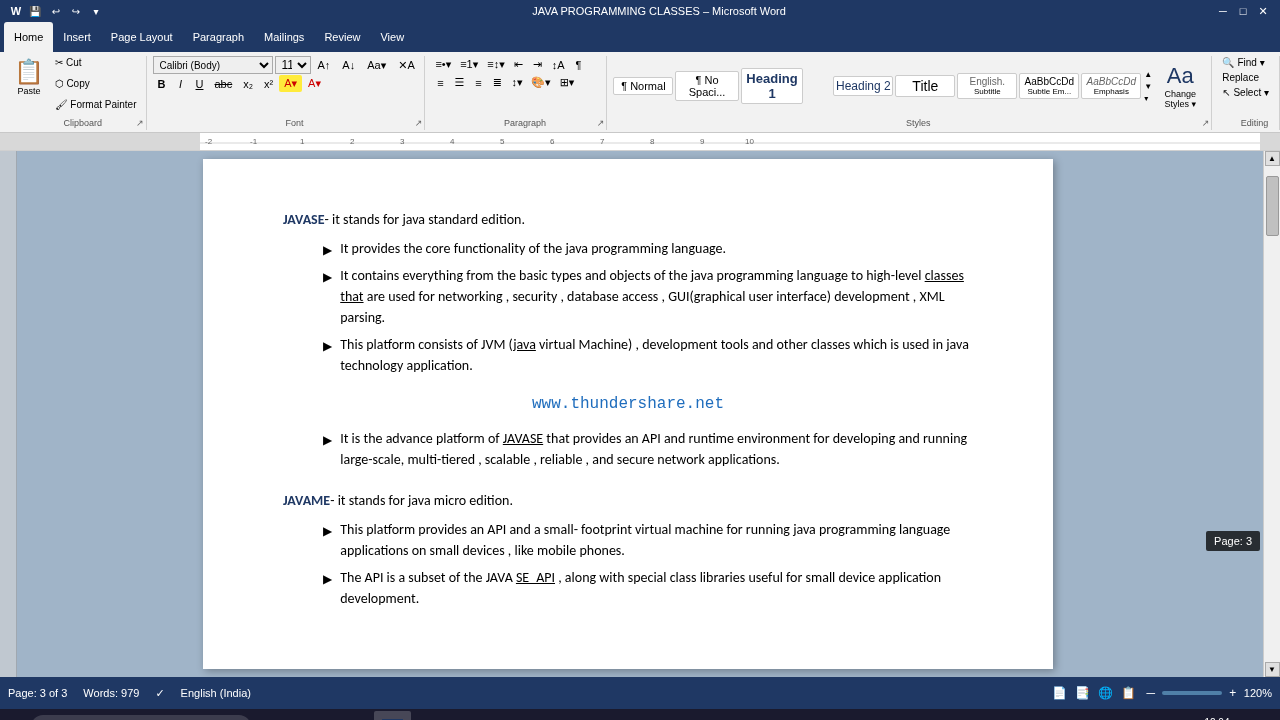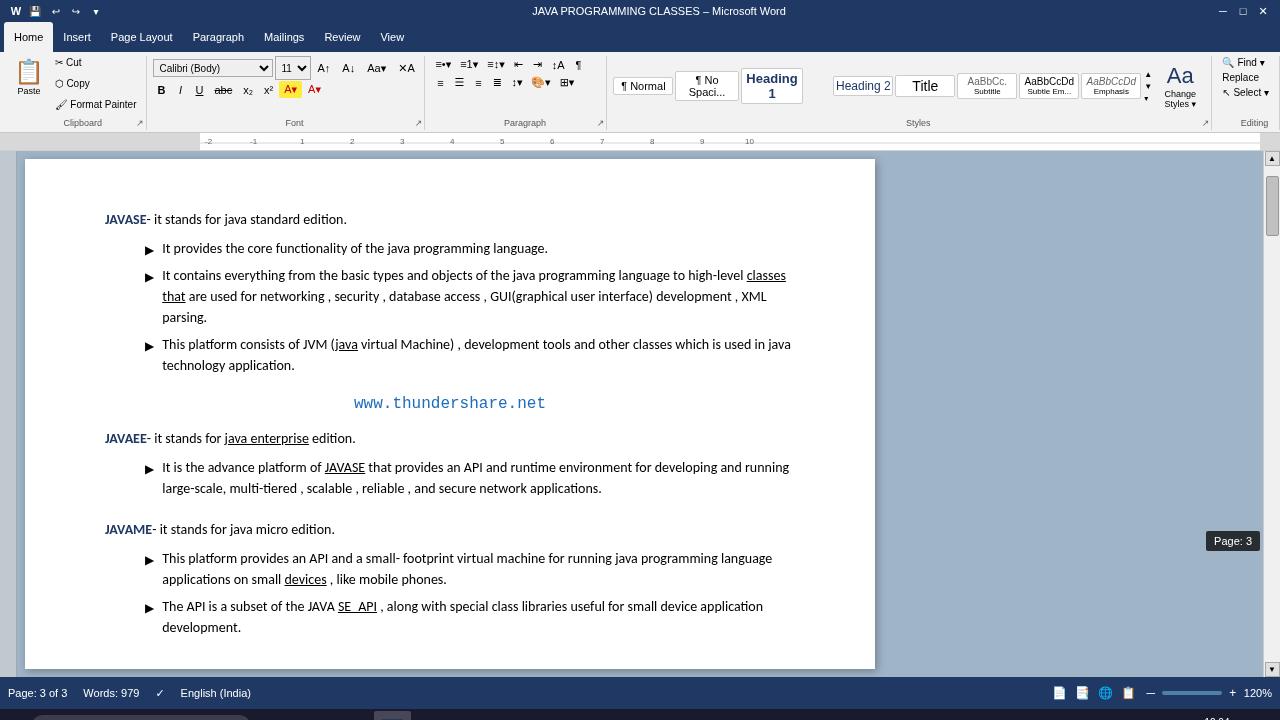--- a/index.html
+++ b/index.html
@@ -30,21 +30,21 @@
     .paste-btn { display: flex; flex-direction: column; align-items: center; padding: 2px 6px; cursor: pointer; border-radius: 2px; min-width: 40px; }
     .paste-btn .paste-icon { font-size: 24px; }
     .paste-btn .paste-label { font-size: 9px; }
     .clipboard-small { display: flex; flex-direction: column; gap: 8px; margin-left: 2px; }
     .clip-small-btn { font-size: 10px; padding: 1px 3px; cursor: pointer; border-radius: 2px; display: flex; align-items: center; gap: 2px; white-space: nowrap; }
 
     
     .font-group .ribbon-group-content { flex-direction: column; gap: 1px; }
     .font-row1 { display: flex; align-items: center; gap: 2px; }
     .font-select { font-size: 10px; height: 18px; border: 1px solid #aaa; padding: 0 2px; min-width: 120px; cursor: pointer; }
-    .font-size-select { font-size: 10px; height: 24px; border: 1px solid #aaa; padding: 0 2px; width: 36px; cursor: pointer; }
+    .font-size-select { font-size: 12px; height: 18px; border: 1px solid #aaa; padding: 0 2px; width: 36px; cursor: pointer; }
     .font-row2 { display: flex; align-items: center; gap: 1px; }
     .font-btn { font-size: 11px; padding: 1px 4px; cursor: pointer; border-radius: 2px; border: 1px solid transparent; min-width: 18px; text-align: center; }
     .font-btn.bold { font-weight: bold; }
     .font-btn.italic { font-style: italic; }
     .font-btn.underline { text-decoration: underline; }
     .font-btn.strikethrough { text-decoration: line-through; }
 
     
     .para-group .ribbon-group-content { flex-direction: column; gap: 1px; }
     .para-row { display: flex; align-items: center; gap: 1px; }
@@ -239,21 +239,21 @@
           <div class="style-item heading1">
             <div style="font-size:13px;color:#1f3864;font-weight:bold;">Heading 1</div>
           </div>
           <div class="style-item heading2">
             <div style="font-size:12px;color:#1f3864;">Heading 2</div>
           </div>
           <div class="style-item">
             <div style="font-size:14px;">Title</div>
           </div>
           <div class="style-item">
-            <div style="font-size:10px;color:#666;">AaBbCc.</div>
+            <div style="font-size:10px;color:#666;">English.</div>
             <div style="font-size:8px;">Subtitle</div>
           </div>
           <div class="style-item">
             <div style="font-size:10px;">AaBbCcDd</div>
             <div style="font-size:8px;">Subtle Em...</div>
           </div>
           <div class="style-item">
             <div style="font-size:10px;font-style:italic;color:#666;">AaBbCcDd</div>
             <div style="font-size:8px;">Emphasis</div>
           </div>
@@ -303,21 +303,21 @@
     <span style="position:absolute;left:450px;font-size:8px;color:#666;">8</span>
     <span style="position:absolute;left:500px;font-size:8px;color:#666;">9</span>
     <span style="position:absolute;left:545px;font-size:8px;color:#666;">10</span>
   </div>
   <div id="ruler-right"></div>
 </div>
 
 <div id="main-area" style="height:calc(720px - 22px - 30px - 84px - 18px - 40px); display:flex; position:relative;">
   <div id="left-margin"></div>
 
-  <div id="doc-area" style="flex:1; overflow:hidden; background:#a0b4c8; display:flex; justify-content:flex-start; padding:8px 32px 8px 8px;">
+  <div id="doc-area" style="flex:1; overflow:hidden; background:#a0b4c8; display:flex; justify-content:center; padding:8px 32px 8px 8px;">
     <div id="document">
 
       <div style="margin-bottom:4px;">
         <span class="doc-heading" style="color:#1f3864;">JAVASE</span><span>- it stands for java standard edition.</span>
       </div>
 
       <ul class="bullet-list">
         <li>
           <span class="bullet-arrow">▶</span>
           <span>It provides the core functionality of the java programming language.</span>
@@ -329,41 +329,38 @@
         <li>
           <span class="bullet-arrow">▶</span>
           <span>This platform consists of JVM (<span style="text-decoration:underline;">java</span> virtual Machine) , development tools  and other classes which is used in java technology application.</span>
         </li>
       </ul>
 
       <div style="text-align:center; margin:16px 0 12px 0;font-family:Liberation Mono, monospace;">
         <a class="doc-link" style="font-size:16px;">www.thundershare.net</a>
       </div>
 
-      <div style="margin-bottom:4px;">
-        <span class="doc-heading" style="color:#1f3864;">JAVAEE</span><span>- it stands for <span style="text-decoration:underline;">java  enterprise</span> edition.</span>
-      </div>
 
       <ul class="bullet-list">
         <li>
           <span class="bullet-arrow">▶</span>
           <span>It is the advance platform of  <span style="text-decoration:underline;">JAVASE</span> that provides an API and runtime environment for developing and running large-scale, multi-tiered , scalable , reliable , and secure network applications.</span>
         </li>
       </ul>
 
       <div style="margin-bottom:20px;"></div>
 
       <div style="margin-bottom:4px;">
         <span class="doc-heading" style="color:#1f3864;">JAVAME</span><span>- it stands for java micro edition.</span>
       </div>
 
       <ul class="bullet-list">
         <li>
           <span class="bullet-arrow">▶</span>
-          <span>This platform provides an API and a small- footprint virtual machine for running java programming language applications on small <span style="text-decoration:underline;">devices</span> , like mobile phones.</span>
+          <span>This platform provides an API and a small- footprint virtual machine for running java programming language applications on small <span style="">devices</span> , like mobile phones.</span>
         </li>
         <li>
           <span class="bullet-arrow">▶</span>
           <span>The API is a subset of the JAVA <span style="text-decoration:underline;">SE_API</span> , along with special class libraries useful for small device application development.</span>
         </li>
       </ul>
     </div>
 
     <div id="page-tooltip">Page: 3</div>
   </div>

